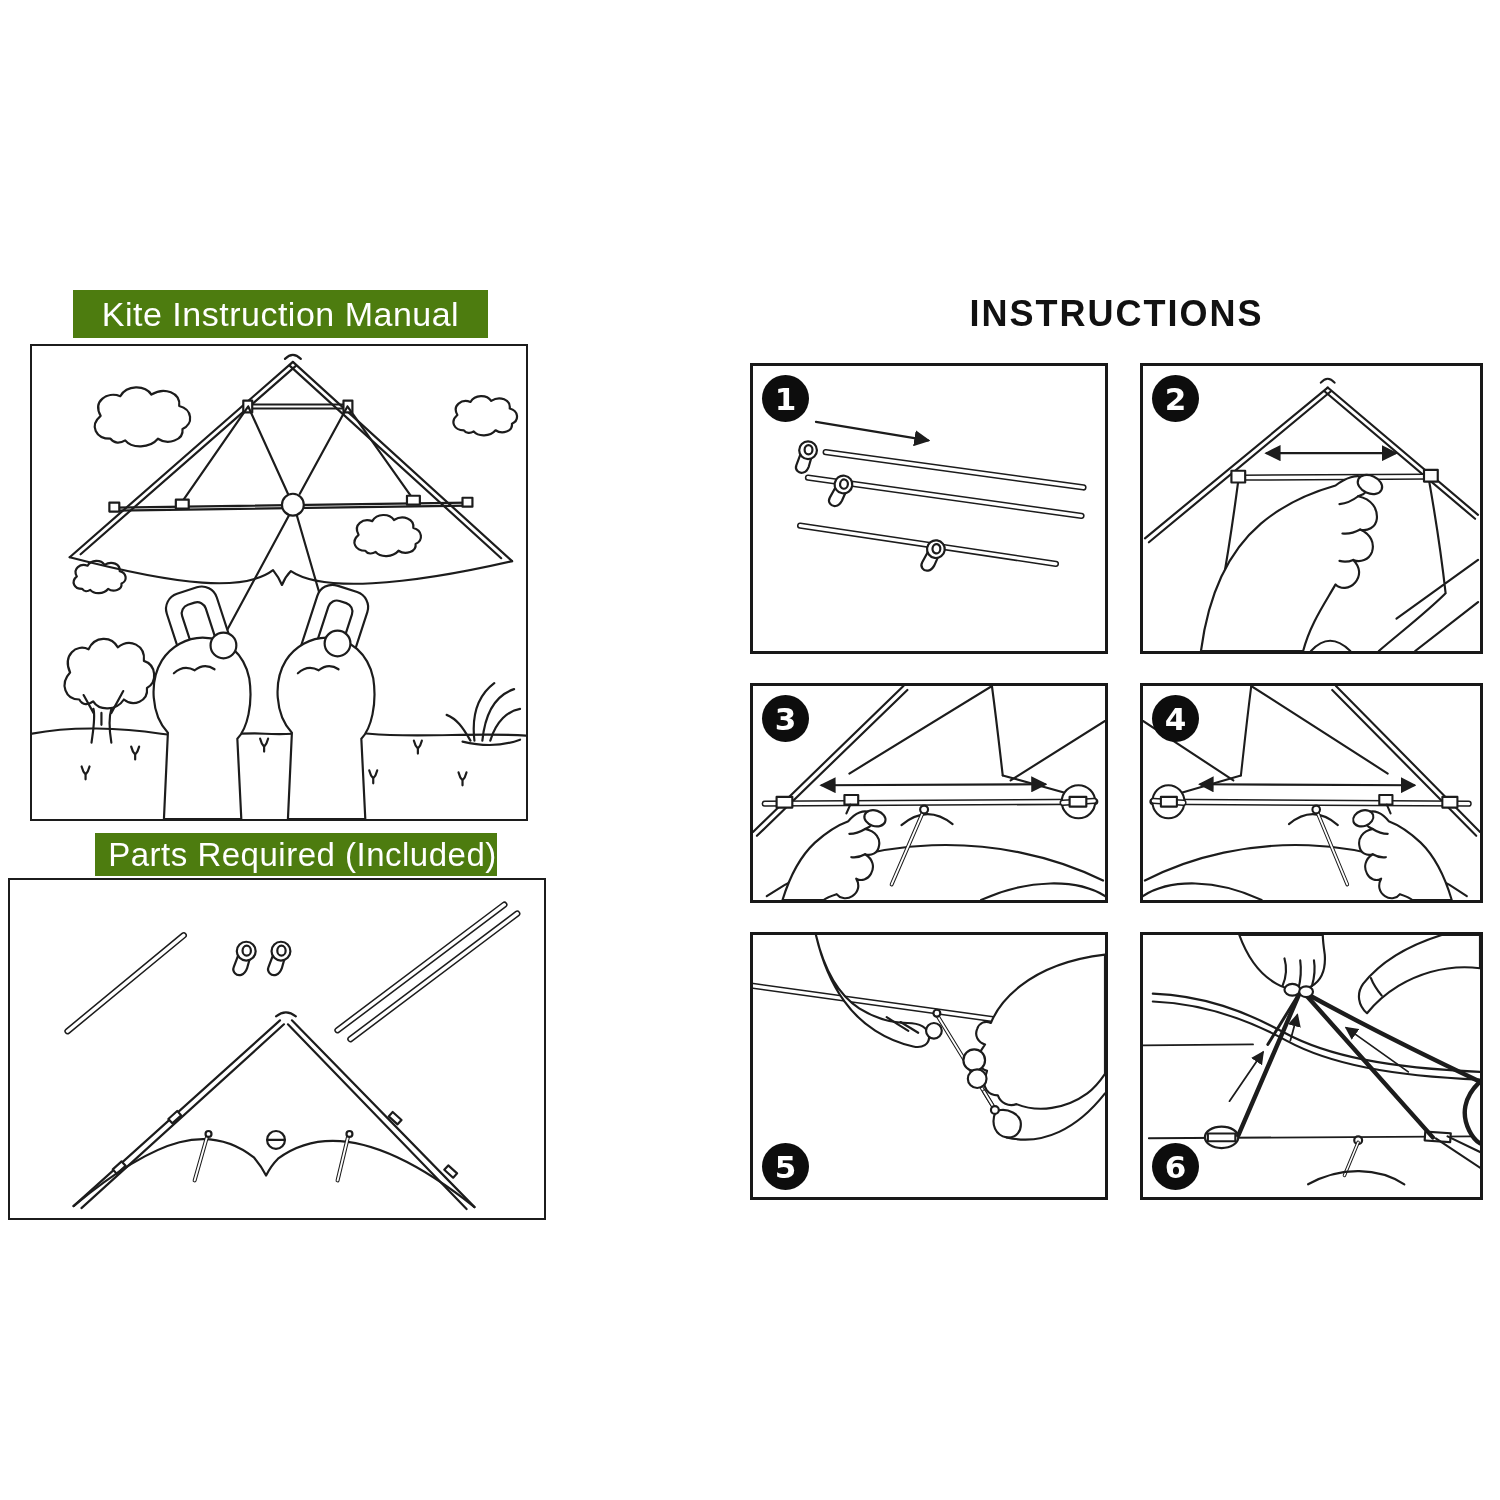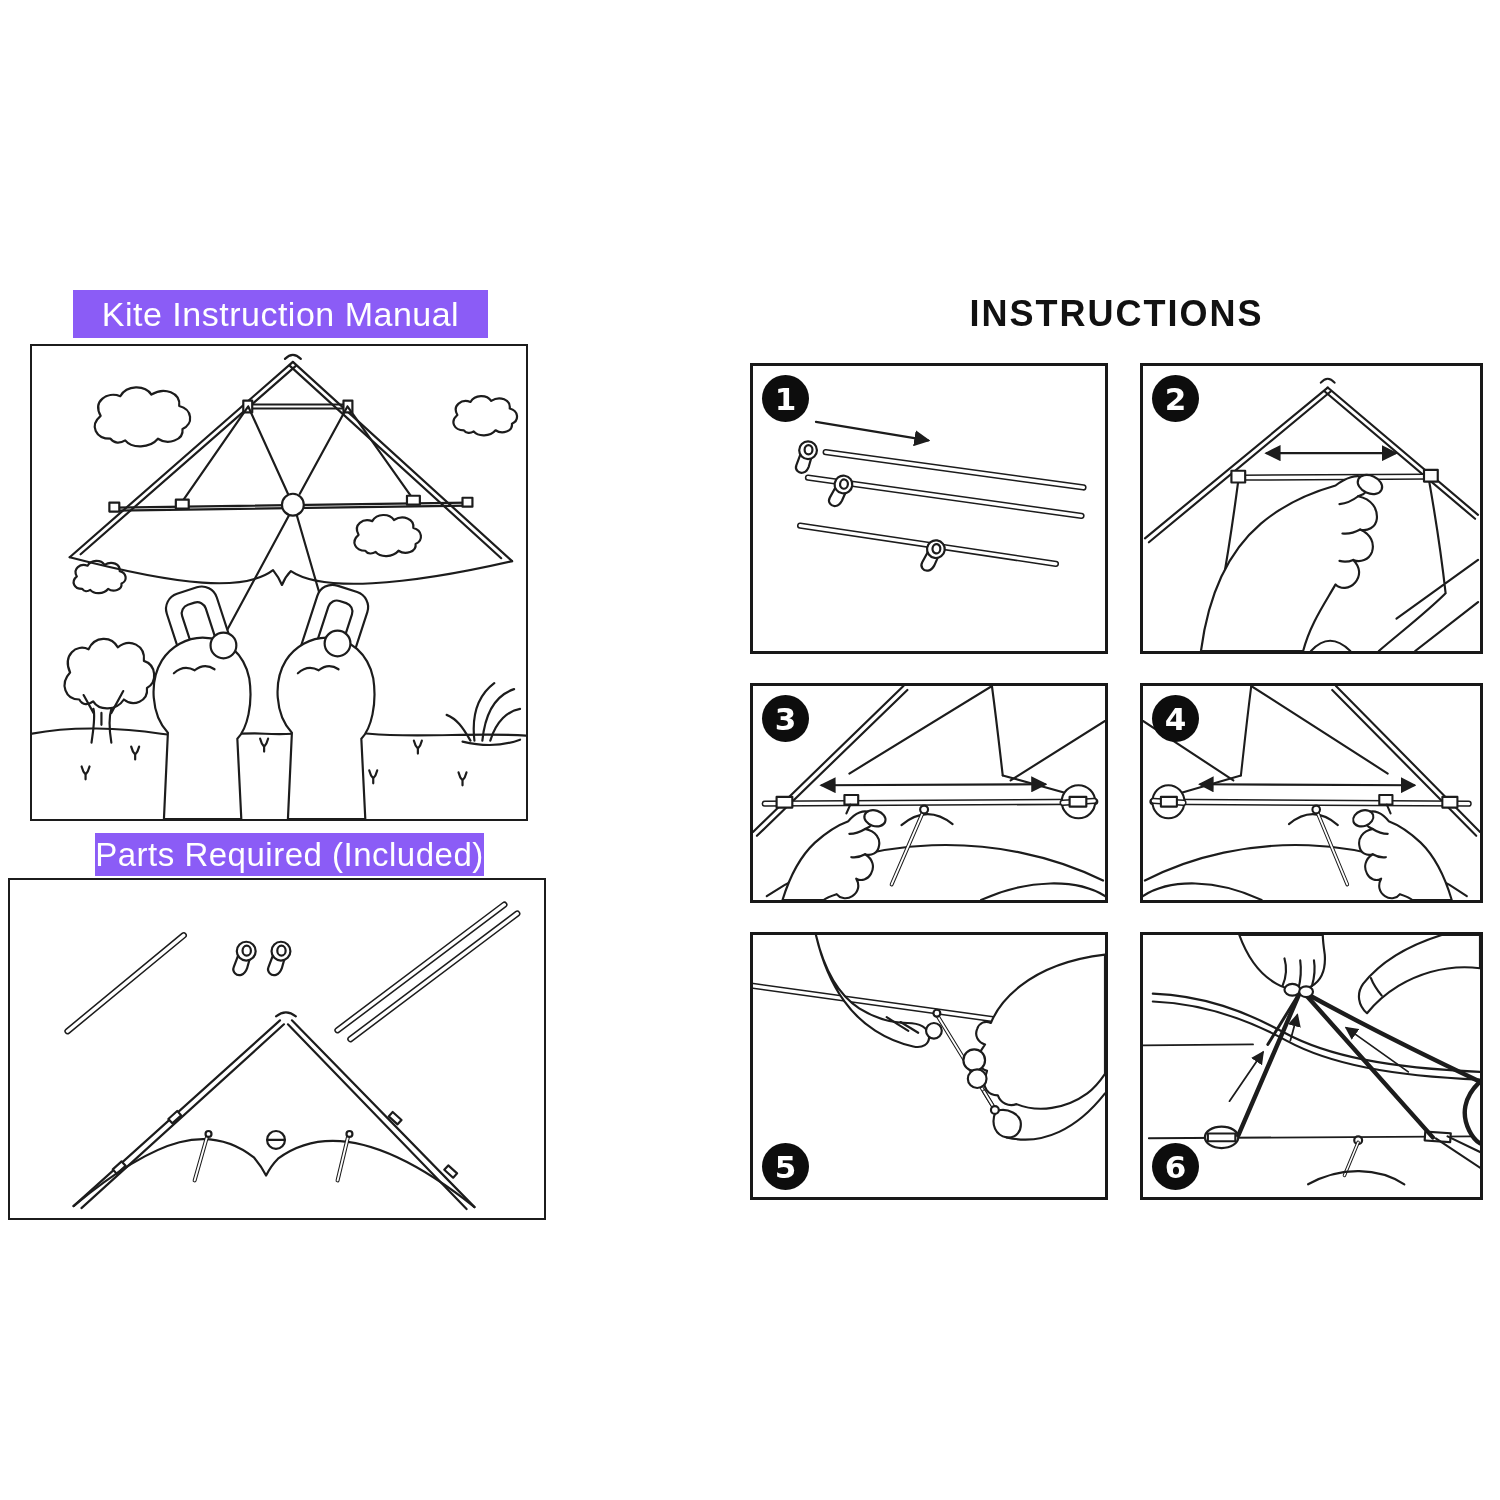--- a/index.html
+++ b/index.html
@@ -4,21 +4,21 @@
 <style>
   html,body{margin:0;padding:0;}
   body{
     width:1500px;height:1500px;position:relative;
     background:#ffffff;color:#1c1c1c;
     font-family:"Liberation Sans", sans-serif;
     overflow:hidden;
   }
   .abs{position:absolute;}
   .bar{
-    background:#8b5cf6;color:#fff;
+    background:#4d7c0f;color:#fff;
     display:flex;align-items:center;justify-content:center;
     font-size:34px;letter-spacing:.5px;font-weight:400;
   }
   .frame{
     border:2.5px solid #1c1c1c;background:#fff;box-sizing:border-box;
   }
   .panel{
     position:absolute;border:3px solid #181818;background:#fff;box-sizing:border-box;
   }
   .panel svg, .frame svg{display:block;width:100%;height:100%;}
@@ -152,21 +152,21 @@
         <rect x="274" y="242" width="53" height="112" rx="16" style="fill:#fff"></rect>
         <rect x="288" y="256" width="25" height="84" rx="9" style="fill:#fff"></rect>
       </g>
       <path style="fill:#fff" d="M258,477 L262,390 C245,372 243,338 256,317 C265,303 281,294 297,294 C321,294 339,311 344,335 C348,361 342,386 332,396 L336,477 Z"></path>
       <path d="M268,330 Q278,321 289,327 M289,327 Q299,319 309,326"></path>
       <circle cx="308" cy="300" r="13" style="fill:#fff"></circle>
     </g>
   </svg>
 </div>
 
-<div class="abs bar" style="left:95px;top:833px;width:389px;height:43px;font-size:33px;">
+<div class="abs bar" style="left:95px;top:833px;width:389px;height:43px;font-size:33px;padding-left:13px;">
   <span>Parts Required (Included)</span>
 </div>
 
 <div class="abs frame" style="left:8px;top:878px;width:538px;height:342px;">
   <svg viewBox="0 0 538 342" preserveAspectRatio="none">
     <g>
       <path d="M58,153 L175,56" style="stroke-width:6.5"></path>
       <path d="M58,153 L175,56" style="stroke:#fff;stroke-width:3.4"></path>
     </g>
     <g>

